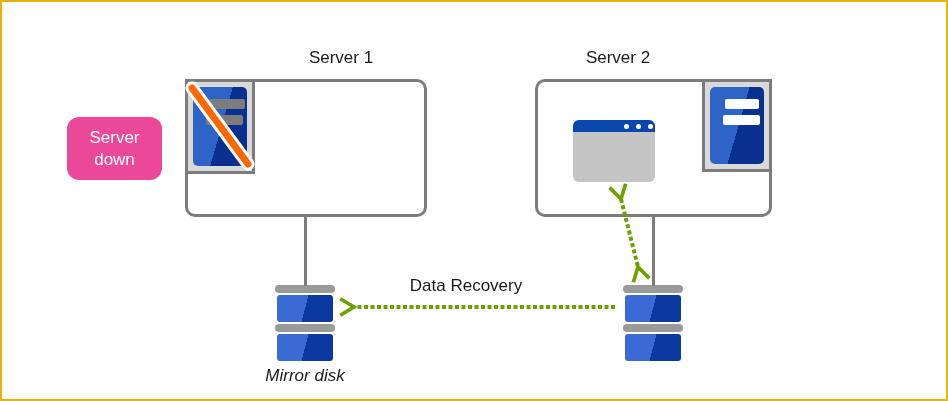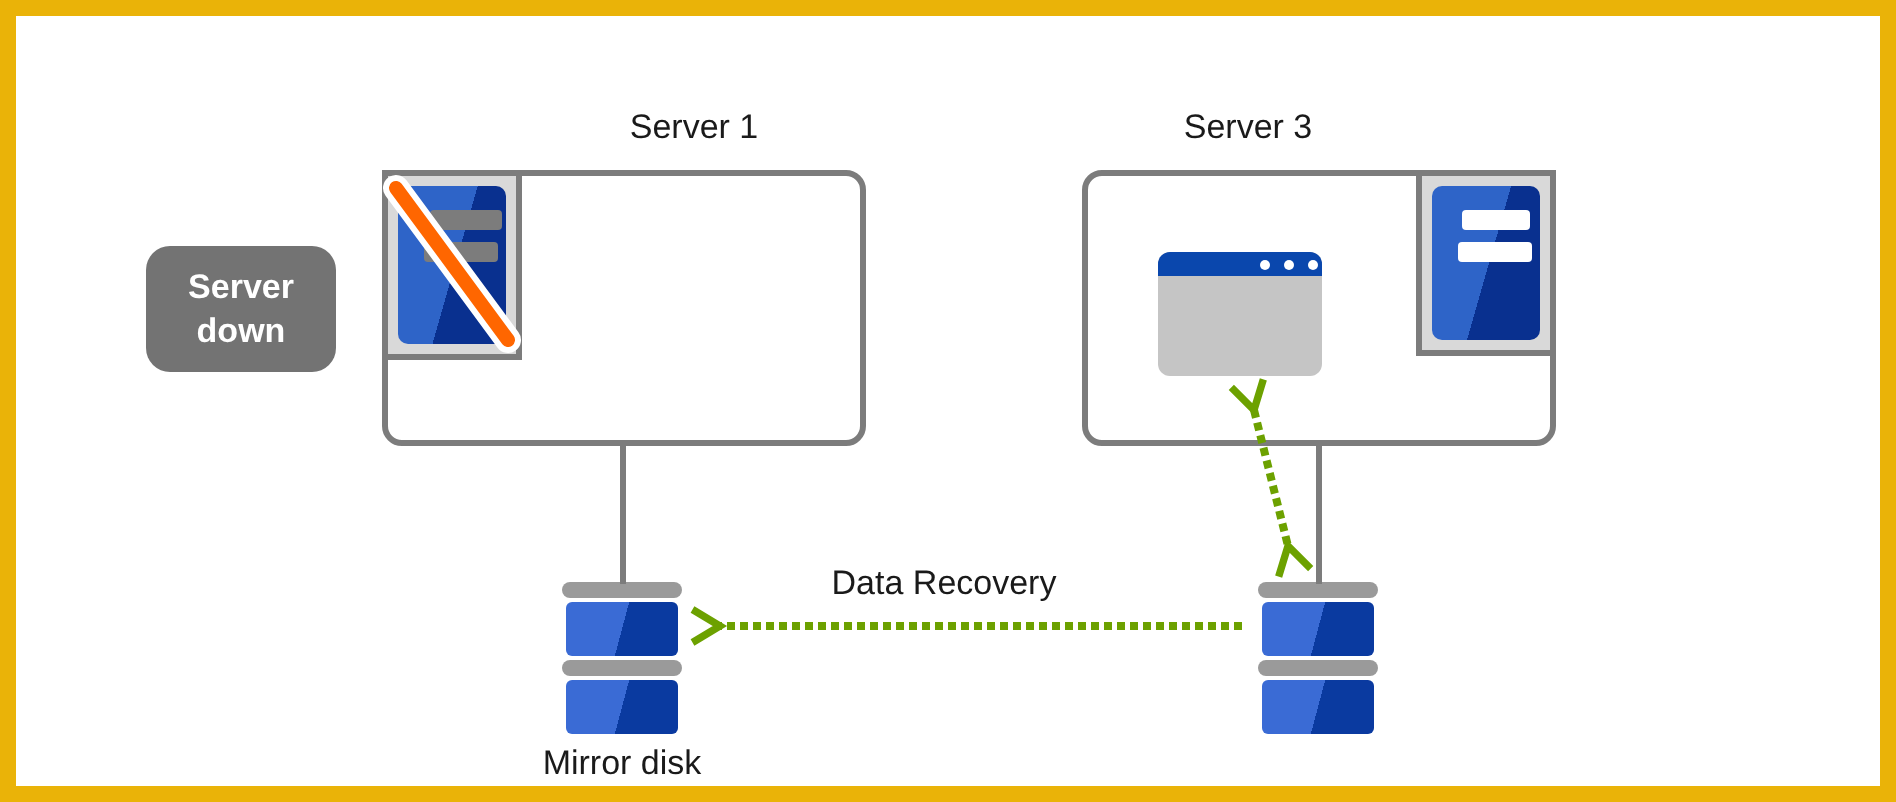--- a/index.html
+++ b/index.html
@@ -1,21 +1,21 @@
 <!DOCTYPE html>
 <html><head>
 <meta charset="utf-8">
 <style>
   html,body{margin:0;padding:0;background:#fff;}
   .canvas{
     position:relative;
     width:948px;height:401px;
     box-sizing:border-box;
     background:#ffffff;
-    border:8px solid #eab308;
+    border:2px solid #eab308;
     font-family:"Liberation Sans",sans-serif;
     overflow:hidden;
   }
   .label{
     position:absolute;
     color:#1a1a1a;
     font-size:17px;
     text-align:center;
     white-space:nowrap;
   }
@@ -38,25 +38,24 @@
   .server-body{
     position:absolute;
     left:5px;top:5px;
     border-radius:5px;
     background:linear-gradient(106deg,#2e64c8 52%,#09308f 52%);
   }
   .server-bar{position:absolute;border-radius:2px;}
   .badge{
     position:absolute;
     left:65px;top:115px;width:95px;height:63px;
-    background:#737373;border-radius:12px;
+    background:#ec4899;border-radius:12px;
     display:flex;flex-direction:column;align-items:center;justify-content:center;
     color:#ffffff;font-size:17px;line-height:22px;
     z-index:3;
-    font-weight:bold;
   }
   .app-window{
     position:absolute;left:571px;top:118px;width:82px;height:62px;
     border-radius:6px;background:#c5c5c5;z-index:2;
   }
   .app-titlebar{
     position:absolute;left:0;top:0;width:82px;height:12px;
     background:#0a47ad;border-radius:6px 6px 0 0;
   }
   .app-dot{position:absolute;top:3.5px;width:5px;height:5px;border-radius:50%;background:#ffffff;}
@@ -82,21 +81,21 @@
       <div class="server-bar" style="left:16px;top:12px;width:36px;height:10px;background:#7c7c7c;"></div>
       <div class="server-bar" style="left:13px;top:28px;width:37px;height:10px;background:#7c7c7c;"></div>
     </div>
   </div>
 
   <div class="badge">
     <span>Server</span>
     <span>down</span>
   </div>
 
-  <div class="label" style="left:556px;top:46px;width:120px;">Server 3</div>
+  <div class="label" style="left:556px;top:46px;width:120px;">Server 2</div>
 
   <div class="server-box" style="left:533px;top:77px;width:237px;height:138px;"></div>
 
   <div class="icon-frame" style="left:700px;top:77px;width:70px;height:93px;">
     <div class="server-body" style="width:54px;height:77px;">
       <div class="server-bar" style="left:15px;top:12px;width:34px;height:10px;background:#ffffff;"></div>
       <div class="server-bar" style="left:13px;top:28px;width:37px;height:10px;background:#ffffff;"></div>
     </div>
   </div>
 
@@ -108,21 +107,21 @@
       <div class="app-dot" style="left:63px;"></div>
       <div class="app-dot" style="left:75px;"></div>
     </div>
   </div>
 
   <div class="disk-bar" style="left:273px;top:283px;"></div>
   <div class="disk-platter" style="left:275px;top:293px;"></div>
   <div class="disk-bar" style="left:273px;top:322px;"></div>
   <div class="disk-platter" style="left:275px;top:332px;"></div>
 
-  <div class="label" style="left:223px;top:364px;width:160px;">Mirror disk</div>
+  <div class="label" style="left:223px;top:364px;width:160px;font-style:italic;">Mirror disk</div>
 
   <div class="disk-bar" style="left:621px;top:283px;"></div>
   <div class="disk-platter" style="left:623px;top:293px;"></div>
   <div class="disk-bar" style="left:621px;top:322px;"></div>
   <div class="disk-platter" style="left:623px;top:332px;"></div>
 
   <div class="label" style="left:374px;top:274px;width:180px;">Data Recovery</div>
 
   <svg class="overlay" viewBox="0 0 948 401">
     <defs>

